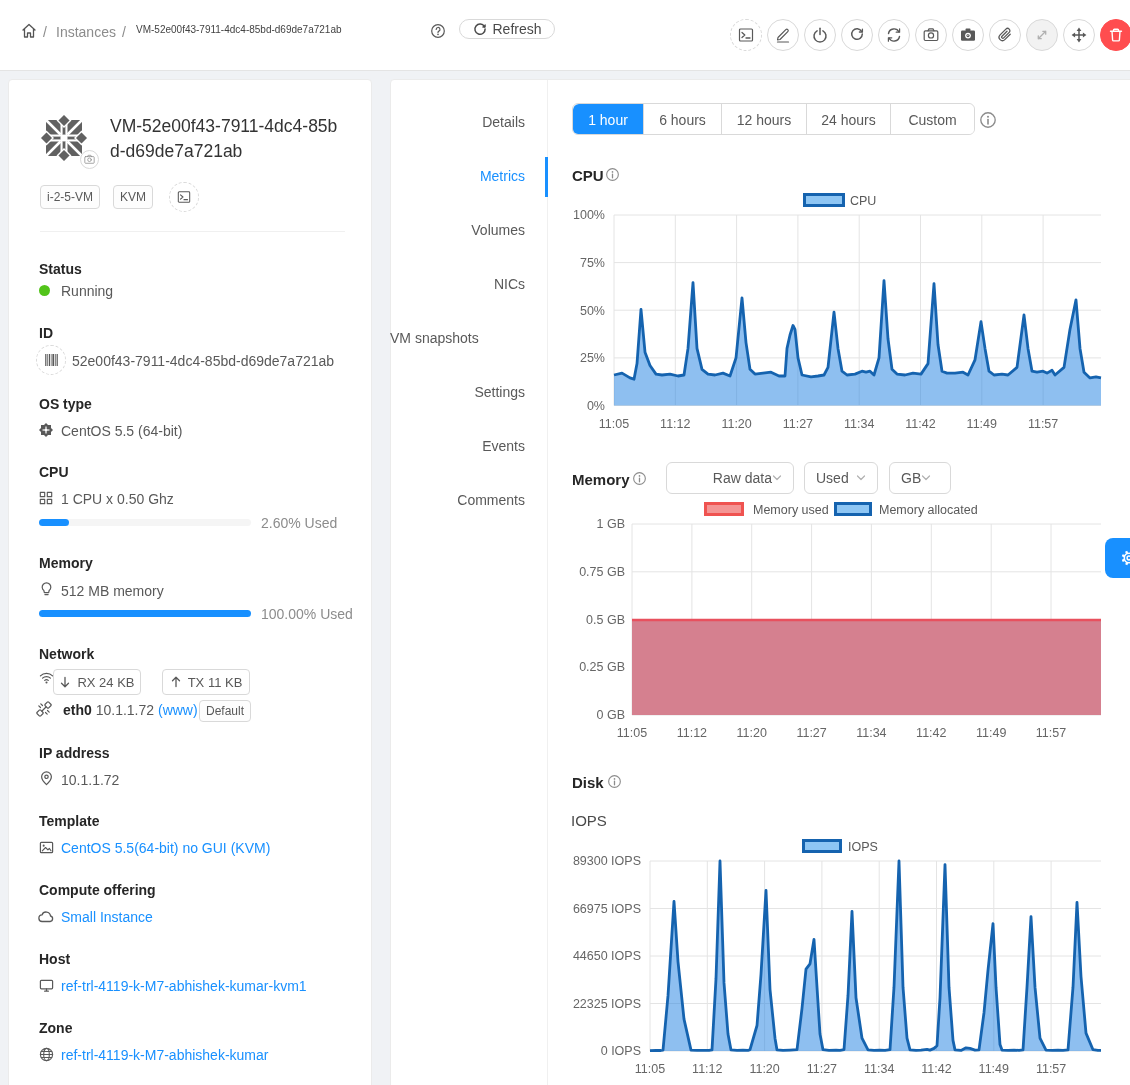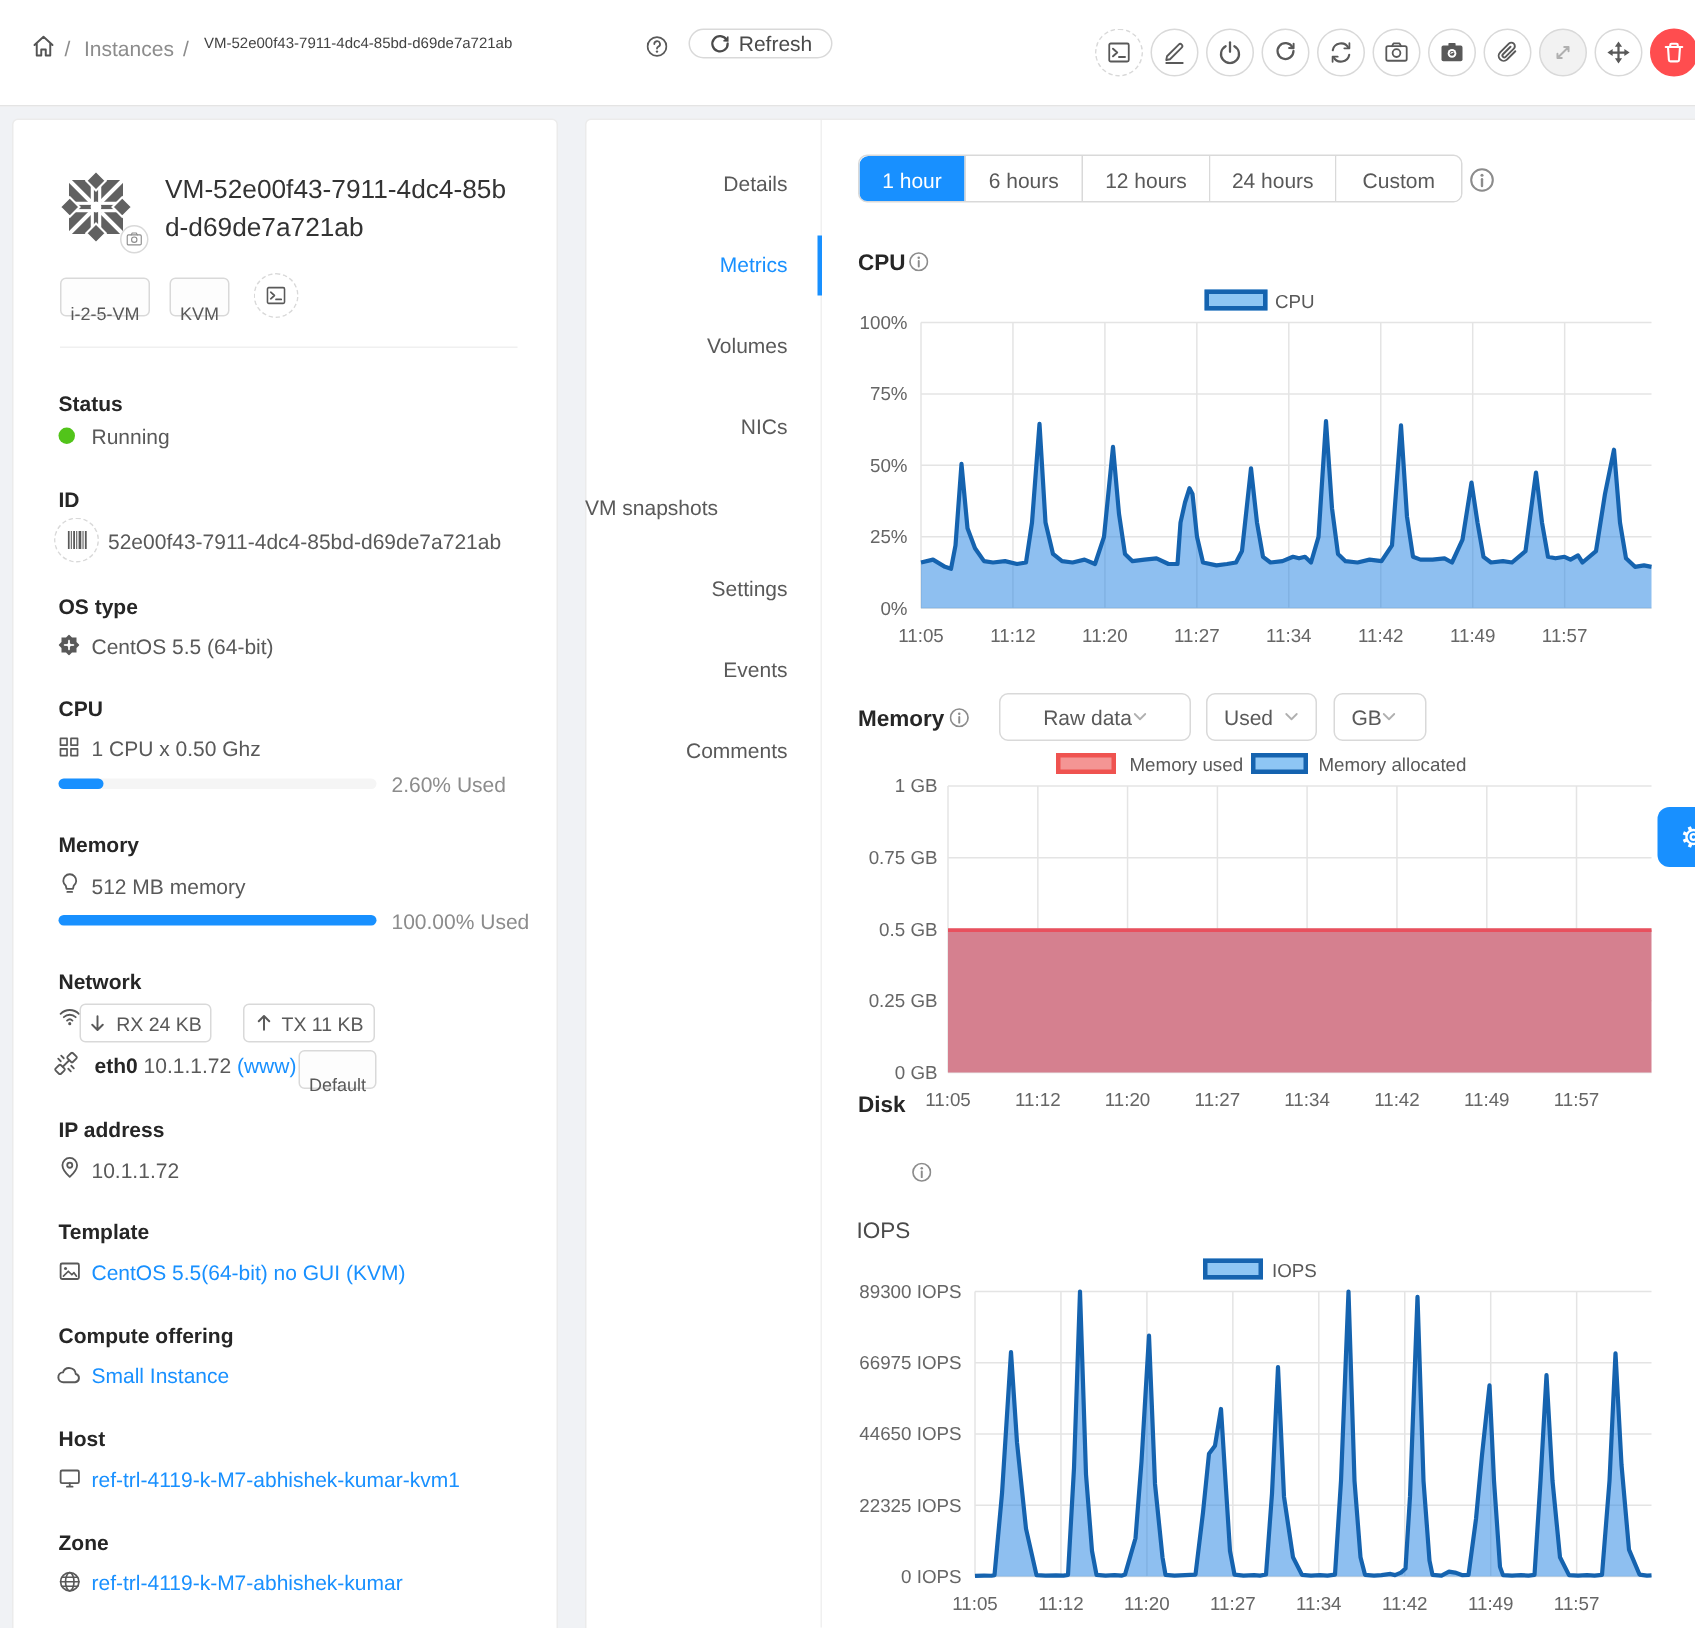--- a/index.html
+++ b/index.html
@@ -3,21 +3,21 @@
 *{margin:0;padding:0;box-sizing:border-box}
 html,body{width:1130px;height:1085px;overflow:hidden;background:#f0f2f5;
 font-family:"Liberation Sans",sans-serif;font-size:14px;color:#595959;
 -webkit-font-smoothing:antialiased}
 .a{position:absolute}
 .lbl{font-weight:bold;color:#262626;font-size:14px}
 .val{color:#595959;font-size:14px}
 .link{color:#1890ff;font-size:14px}
 .card{background:#fff;border-radius:4px;border:1px solid #ebebeb}
 .tag{display:inline-block;border:1px solid #d9d9d9;border-radius:4px;background:#fdfdfd;
-color:#595959;font-size:12px;line-height:22px;padding:12px 6px;height:24px}
+color:#595959;font-size:12px;line-height:22px;padding:0 6px;height:24px}
 .netbtn{border:1px solid #d9d9d9;border-radius:4px;background:#fff;height:26px;
 display:flex;align-items:center;justify-content:center;font-size:13px;color:#595959}
 .sel{border:1px solid #d9d9d9;border-radius:6px;background:#fff;height:32px;
 display:flex;align-items:center;padding:0 11px;color:#595959;font-size:14px}
 svg{display:block}
 </style></head><body>
 
 <div class="a" style="left:0;top:0;width:1130px;height:71px;background:#fff;border-bottom:1px solid #e4e4e4"></div>
 <div class="a" style="left:21px;top:23px">
     <svg width="16" height="16" viewBox="0 0 16 16" style="">
@@ -317,39 +317,39 @@
 <div class="a" style="left:850px;top:194px;color:#595959;font-size:12.5px">CPU</div>
 <div class="a" style="left:572px;top:471px"><span style="font-weight:bold;color:#262626;font-size:15px">Memory</span></div>
 <div class="a" style="left:633px;top:472px">
     <svg width="13" height="13" viewBox="0 0 14 14" style="">
       <circle cx="7" cy="7" r="6.3" fill="none" stroke="#8c8c8c" stroke-width="1.2" stroke-linecap="round" stroke-linejoin="round"></circle>
       <circle cx="7" cy="4.2" r=".9" fill="#8c8c8c"></circle>
       <path d="M7 6.5 V10.5" fill="none" stroke="#8c8c8c" stroke-width="1.4" stroke-linecap="round" stroke-linejoin="round"></path>
     </svg>
   </div>
 <div class="a" style="left:666px;top:462px;width:128px">
-    <div class="sel" style="justify-content:center">Raw data <svg width="10" height="8" viewBox="0 0 10 8" style="">
+    <div class="sel" style="justify-content:flex-end">Raw data <svg width="10" height="8" viewBox="0 0 10 8" style="">
         <path d="M1.5 2 L5 5.5 L8.5 2" fill="none" stroke="#b0b0b0" stroke-width="1.2" stroke-linecap="round" stroke-linejoin="round"></path>
       </svg></div>
   </div>
 <div class="a" style="left:804px;top:462px;width:74px">
     <div class="sel" style="justify-content:space-between">Used <svg width="10" height="8" viewBox="0 0 10 8" style="">
         <path d="M1.5 2 L5 5.5 L8.5 2" fill="none" stroke="#b0b0b0" stroke-width="1.2" stroke-linecap="round" stroke-linejoin="round"></path>
       </svg></div>
   </div>
 <div class="a" style="left:889px;top:462px;width:62px">
     <div class="sel" style="justify-content:flex-start">GB <svg width="10" height="8" viewBox="0 0 10 8" style="">
         <path d="M1.5 2 L5 5.5 L8.5 2" fill="none" stroke="#b0b0b0" stroke-width="1.2" stroke-linecap="round" stroke-linejoin="round"></path>
       </svg></div>
   </div>
 <div class="a" style="left:704px;top:502px;width:40px;height:14px;background:#f49594;border:3px solid #ef5350"></div>
 <div class="a" style="left:753px;top:503px;color:#595959;font-size:12.5px">Memory used</div>
 <div class="a" style="left:834px;top:502px;width:38px;height:14px;background:#8ec6f4;border:3px solid #1563af"></div>
 <div class="a" style="left:879px;top:503px;color:#595959;font-size:12.5px">Memory allocated</div>
-<div class="a" style="left:572px;top:728px"><span style="font-weight:bold;color:#262626;font-size:15px">Disk</span></div>
+<div class="a" style="left:572px;top:774px"><span style="font-weight:bold;color:#262626;font-size:15px">Disk</span></div>
 <div class="a" style="left:608px;top:775px">
     <svg width="13" height="13" viewBox="0 0 14 14" style="">
       <circle cx="7" cy="7" r="6.3" fill="none" stroke="#8c8c8c" stroke-width="1.2" stroke-linecap="round" stroke-linejoin="round"></circle>
       <circle cx="7" cy="4.2" r=".9" fill="#8c8c8c"></circle>
       <path d="M7 6.5 V10.5" fill="none" stroke="#8c8c8c" stroke-width="1.4" stroke-linecap="round" stroke-linejoin="round"></path>
     </svg>
   </div>
 <div class="a" style="left:571px;top:812px;color:#4a4a4a;font-size:15px">IOPS</div>
 <div class="a" style="left:802px;top:839px;width:40px;height:14px;background:#8ec6f4;border:3px solid #1563af"></div>
 <div class="a" style="left:848px;top:840px;color:#595959;font-size:12.5px">IOPS</div>

